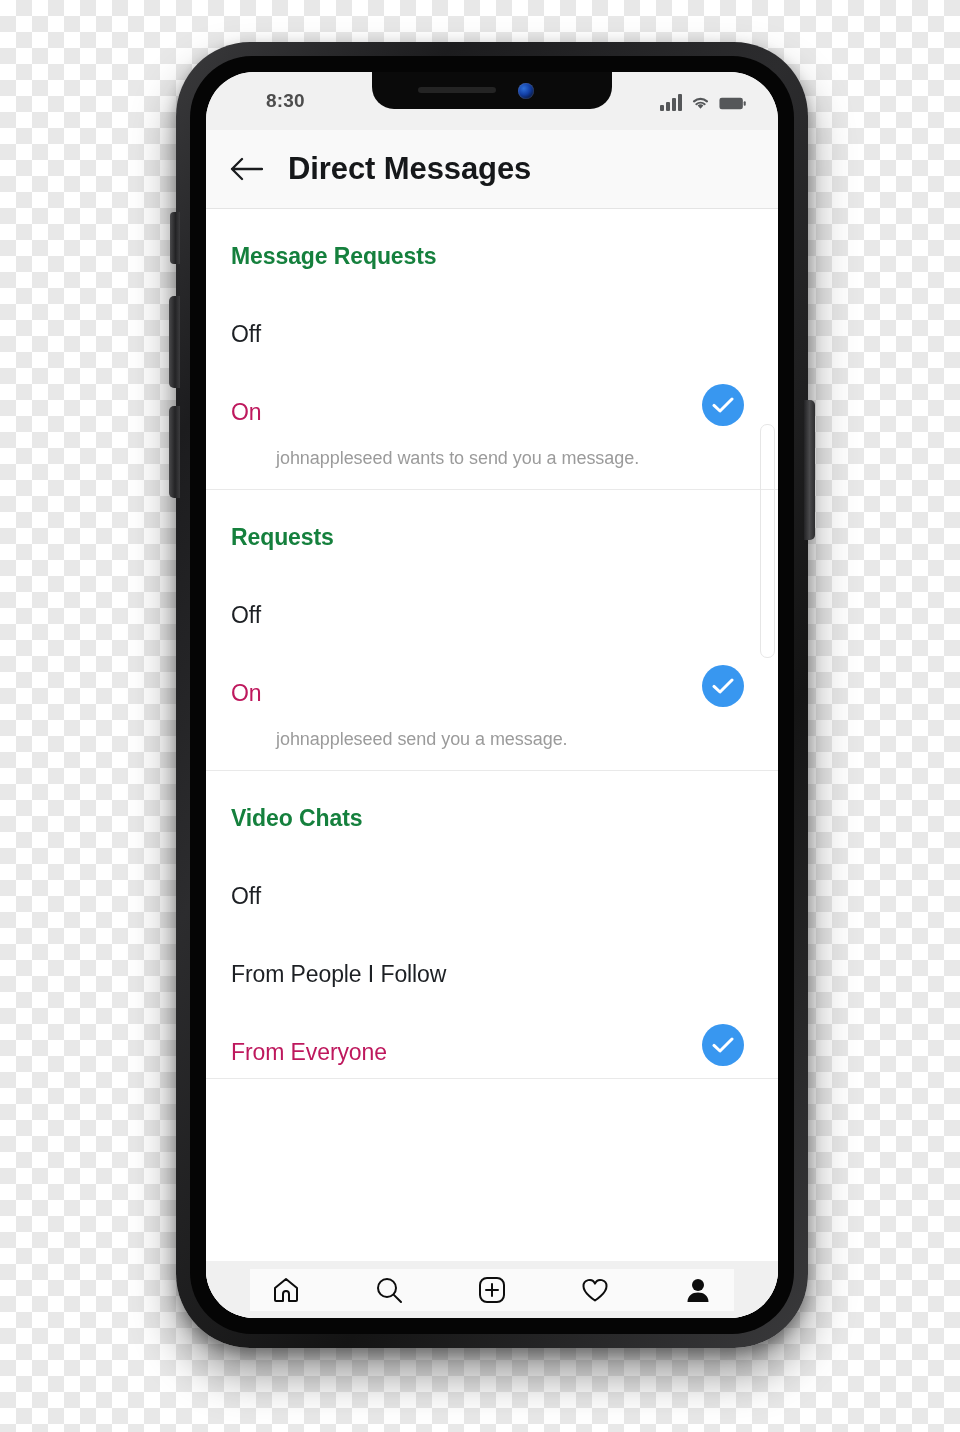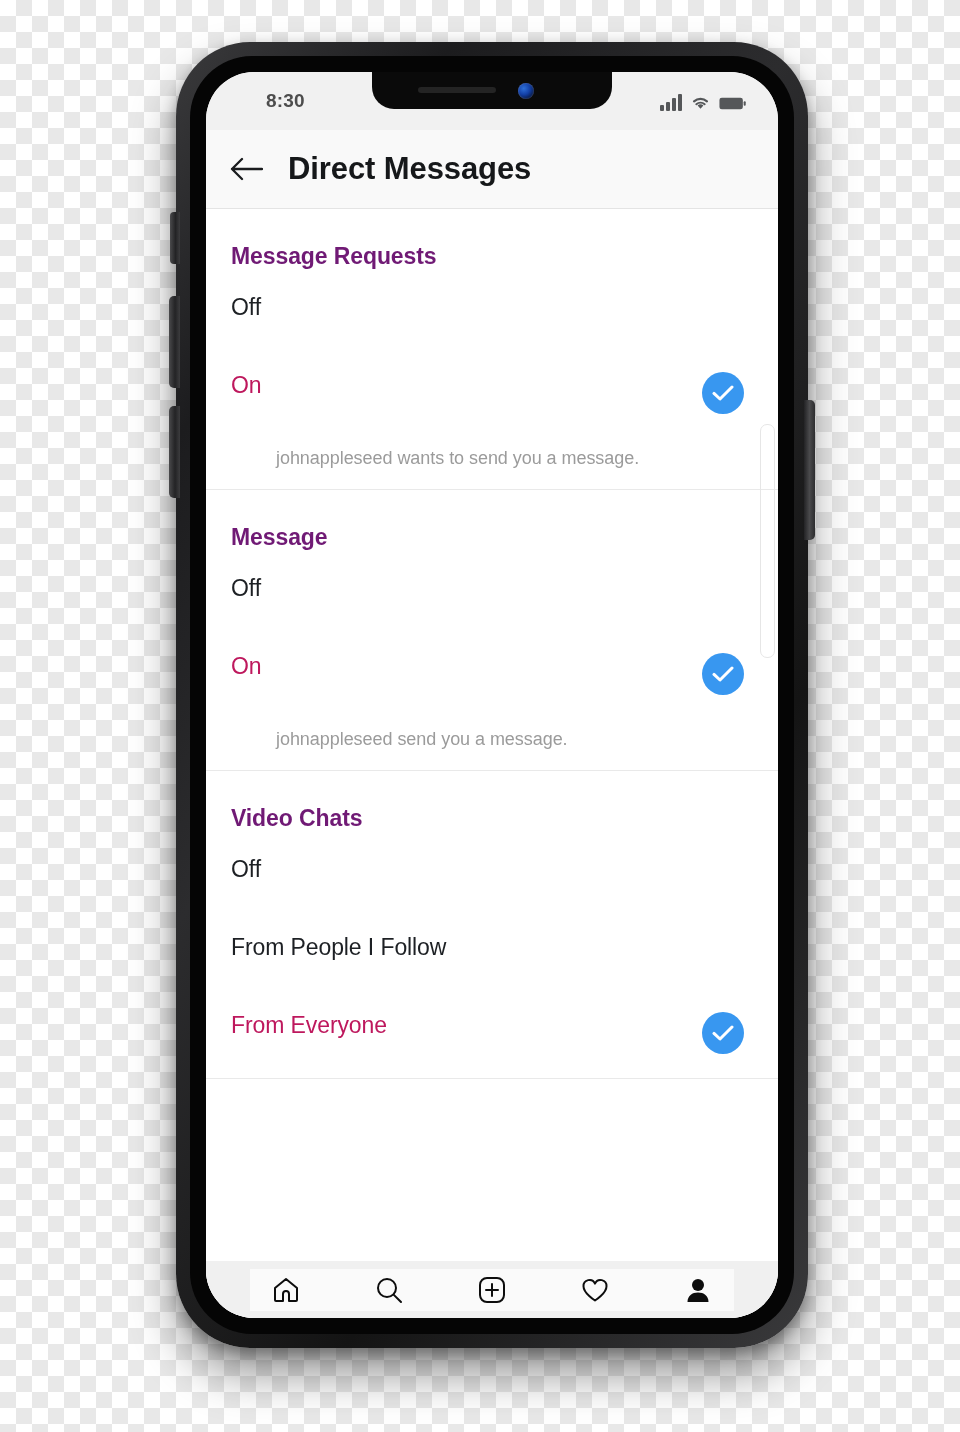--- a/index.html
+++ b/index.html
@@ -193,28 +193,28 @@
     height: 1110px;
     background: #ffffff;
   }
   .section {
     border-bottom: 1px solid #e9e9e9;
     padding: 0 0 12px 0;
   }
   .section-title {
     font-size: 23px;
     font-weight: 700;
-    color: #701a75;
+    color: #15803d;
     padding: 34px 0 0 25px;
     letter-spacing: -0.1px;
   }
   .option-row {
     position: relative;
     display: flex;
-    align-items: flex-start;
+    align-items: flex-end;
     justify-content: space-between;
     padding: 0 34px 0 25px;
     height: 54px;
     margin-top: 24px;
     cursor: pointer;
   }
   .option-label {
     font-size: 23px;
     color: #1d2024;
     letter-spacing: -0.1px;
@@ -350,21 +350,21 @@
         <span class="check-mark">
           <svg width="22" height="18" viewBox="0 0 22 18">
               <path d="M2 9.4 L8 15 L20 3" stroke="#ffffff" stroke-width="3" fill="none" stroke-linecap="round" stroke-linejoin="round"></path>
             </svg>
         </span>
       </div>
       <div class="hint-text">johnappleseed wants to send you a message.</div>
     </div>
 
     <div class="section">
-      <div class="section-title">Message</div>
+      <div class="section-title">Requests</div>
       <div class="option-row">
         <span class="option-label">Off</span>
 
       </div>
       <div class="option-row selected">
         <span class="option-label">On</span>
         <span class="check-mark">
           <svg width="22" height="18" viewBox="0 0 22 18">
               <path d="M2 9.4 L8 15 L20 3" stroke="#ffffff" stroke-width="3" fill="none" stroke-linecap="round" stroke-linejoin="round"></path>
             </svg>

